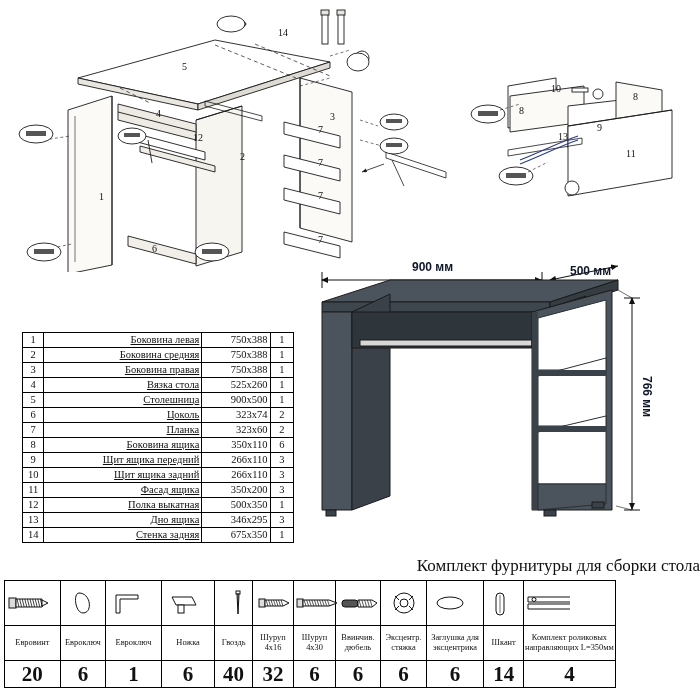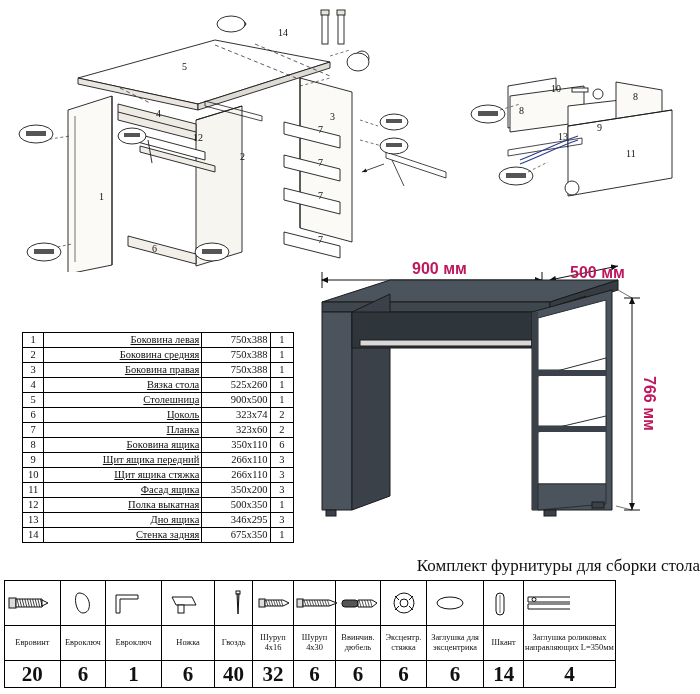--- a/index.html
+++ b/index.html
@@ -58,22 +58,22 @@
   #hardware tr.labels td{height:32px;line-height:10px;font-size:8.4px;padding:1px;}
   #hardware tr.counts td{height:26px;font-size:21px;font-weight:bold;font-family:"Liberation Serif", serif;}
 
   
   #render{left:300px;top:258px;width:398px;height:300px;}
 
   .dimlabel{
     position:absolute;
     font-family:"Liberation Sans", sans-serif;
     font-weight:bold;
-    font-size:16px;
-    color:#be185d;
+    font-size:12px;
+    color:#0f172a;
   }
 </style>
 </head>
 <body>
 
 <div class="abs" id="exploded">
 <svg width="700" height="272" viewBox="0 0 700 272" xmlns="http://www.w3.org/2000/svg">
   <defs>
     <marker id="arrow" markerWidth="7" markerHeight="7" refX="6" refY="2.5" orient="auto">
       <path d="M0,0 L6,2.5 L0,5 z" fill="#1a1a1a"></path>
@@ -295,21 +295,21 @@
         <td class="qty">6</td>
       </tr>
       <tr>
         <td class="num">9</td>
         <td class="name">Щит ящика передний</td>
         <td class="dim">266x110</td>
         <td class="qty">3</td>
       </tr>
       <tr>
         <td class="num">10</td>
-        <td class="name">Щит ящика стяжка</td>
+        <td class="name">Щит ящика задний</td>
         <td class="dim">266x110</td>
         <td class="qty">3</td>
       </tr>
       <tr>
         <td class="num">11</td>
         <td class="name">Фасад ящика</td>
         <td class="dim">350x200</td>
         <td class="qty">3</td>
       </tr>
       <tr>
@@ -529,21 +529,21 @@
         <td>Евроключ</td>
         <td>Евроключ</td>
         <td>Ножка</td>
         <td>Гвоздь</td>
         <td>Шуруп 4x16</td>
         <td>Шуруп 4x30</td>
         <td>Ввинчив. дюбель</td>
         <td>Эксцентр. стяжка</td>
         <td>Заглушка для эксцентрика</td>
         <td>Шкант</td>
-        <td>Заглушка роликовых направляющих L=350мм</td>
+        <td>Комплект роликовых направляющих L=350мм</td>
       </tr>
     <tr class="counts" id="hw-counts">
         <td>20</td>
         <td>6</td>
         <td>1</td>
         <td>6</td>
         <td>40</td>
         <td>32</td>
         <td>6</td>
         <td>6</td>

